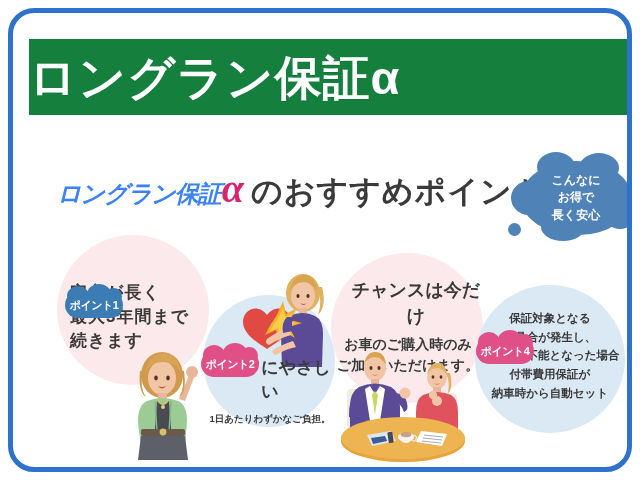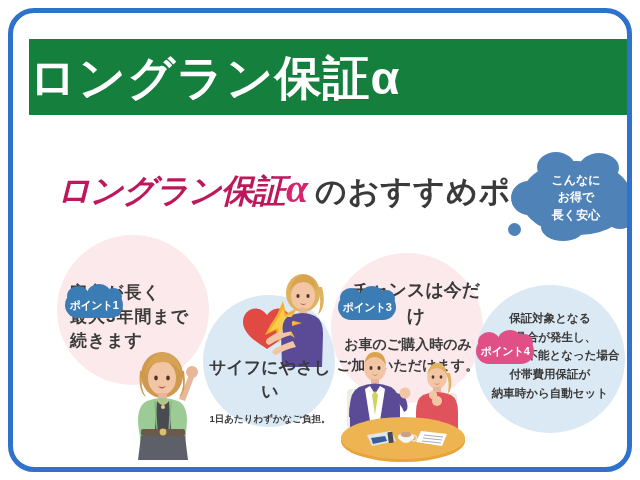--- a/index.html
+++ b/index.html
@@ -60,22 +60,22 @@
   
   .subhead {
     position: absolute;
     left: 44px;
     top: 152px;
     display: flex;
     align-items: baseline;
     white-space: nowrap;
   }
   .subhead-a {
-    color: #be185d;
-    font-size: 33px;
+    color: #3b82f6;
+    font-size: 24px;
     font-weight: bold;
     font-style: italic;
     letter-spacing: -1px;
   }
   .subhead-alpha {
     color: #d6246e;
     font-size: 40px;
     font-weight: bold;
     font-style: italic;
     margin-left: 1px;
@@ -423,28 +423,28 @@
     </div>
 
     <div id="badge1" class="badge blue">
       <div class="badge-lobe lobeA"></div>
       <div class="badge-lobe lobeB"></div>
       <div class="badge-lobe lobeC"></div>
       <div class="badge-shape"></div>
       <div class="badge-label">ポイント1</div>
     </div>
 
-
-    <div id="badge3" class="badge blue">
+    <div id="badge2" class="badge pink">
       <div class="badge-lobe lobeA"></div>
       <div class="badge-lobe lobeB"></div>
       <div class="badge-lobe lobeC"></div>
       <div class="badge-shape"></div>
-      <div class="badge-label">ポイント3</div>
-    </div>
+      <div class="badge-label">ポイント2</div>
+    </div>
+
 
     <div id="badge4" class="badge pink">
       <div class="badge-lobe lobeA"></div>
       <div class="badge-lobe lobeB"></div>
       <div class="badge-lobe lobeC"></div>
       <div class="badge-shape"></div>
       <div class="badge-label">ポイント4</div>
     </div>
 
   </div>

